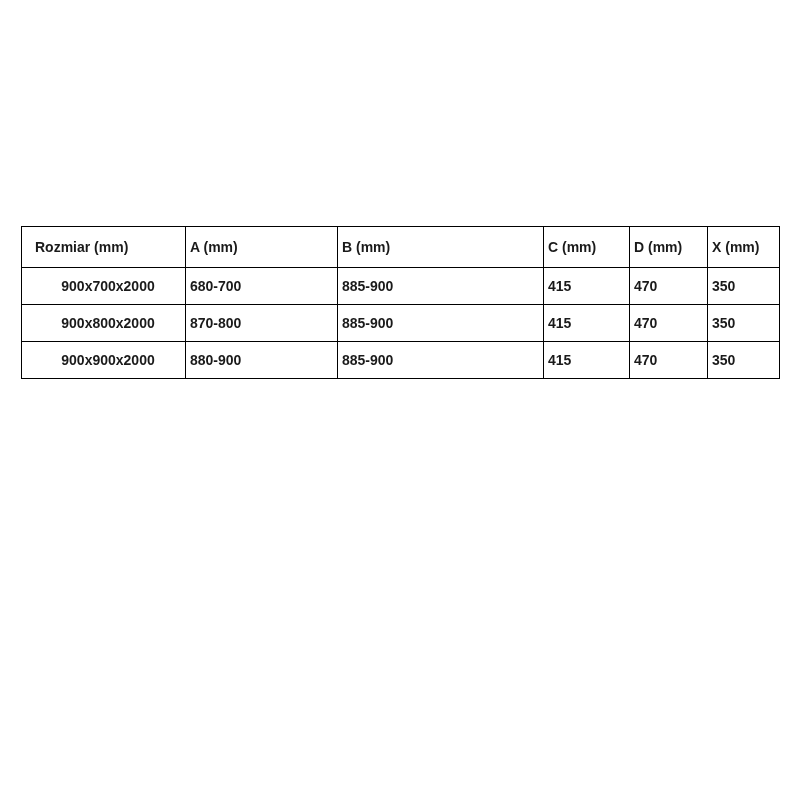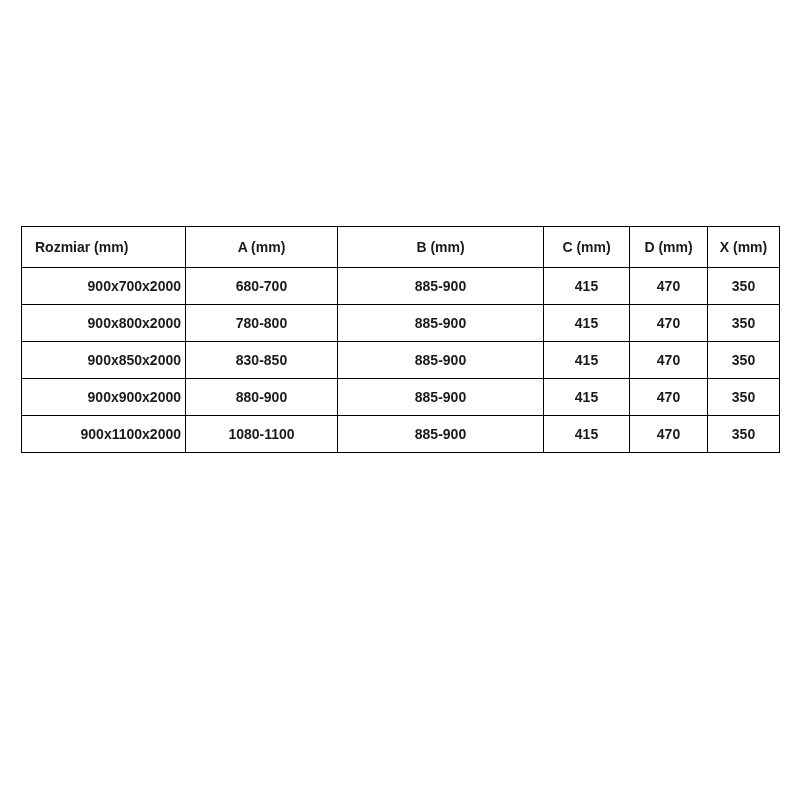--- a/index.html
+++ b/index.html
@@ -28,38 +28,38 @@
   table.spec-table col.c0 { width: 164px; }
   table.spec-table col.c1 { width: 152px; }
   table.spec-table col.c2 { width: 206px; }
   table.spec-table col.c3 { width: 86px; }
   table.spec-table col.c4 { width: 78px; }
   table.spec-table col.c5 { width: 72px; }
 
   table.spec-table th,
   table.spec-table td {
     border: 1px solid #000000;
-    text-align: center;
+    text-align: left;
     vertical-align: middle;
     font-size: 14px;
     font-weight: bold;
     height: 37px;
     padding: 0 4px;
     box-sizing: border-box;
     white-space: nowrap;
   }
   table.spec-table thead th {
     height: 41px;
   }
   table.spec-table thead th.first-head {
     text-align: left;
     padding-left: 13px;
   }
   table.spec-table tbody td.first-col {
-    text-align: right;
+    text-align: center;
     padding-left: 13px;
   }
 </style>
 </head>
 <body>
 
 <div id="table-wrap">
   <table class="spec-table">
     <colgroup>
       <col class="c0">
@@ -83,45 +83,29 @@
       <tr>
         <td class="first-col">900x700x2000</td>
         <td>680-700</td>
         <td>885-900</td>
         <td>415</td>
         <td>470</td>
         <td>350</td>
       </tr>
       <tr>
         <td class="first-col">900x800x2000</td>
-        <td>780-800</td>
-        <td>885-900</td>
-        <td>415</td>
-        <td>470</td>
-        <td>350</td>
-      </tr>
-      <tr>
-        <td class="first-col">900x850x2000</td>
-        <td>830-850</td>
+        <td>870-800</td>
         <td>885-900</td>
         <td>415</td>
         <td>470</td>
         <td>350</td>
       </tr>
       <tr>
         <td class="first-col">900x900x2000</td>
         <td>880-900</td>
         <td>885-900</td>
         <td>415</td>
         <td>470</td>
         <td>350</td>
       </tr>
-      <tr>
-        <td class="first-col">900x1100x2000</td>
-        <td>1080-1100</td>
-        <td>885-900</td>
-        <td>415</td>
-        <td>470</td>
-        <td>350</td>
-      </tr>
     </tbody>
   </table>
 </div>
 
 </body></html>

